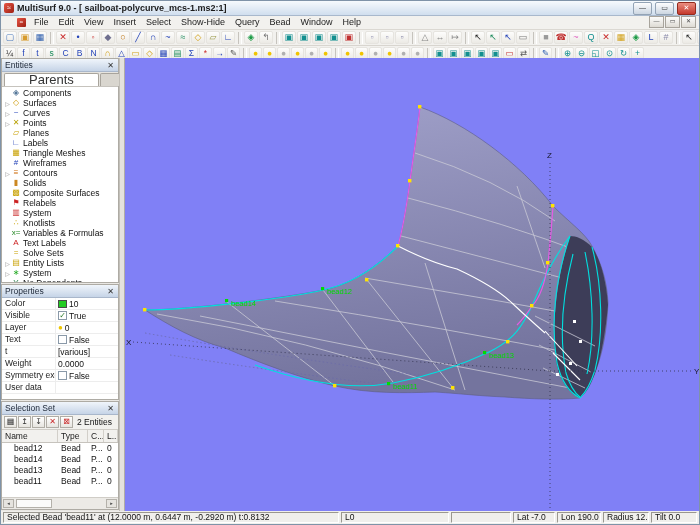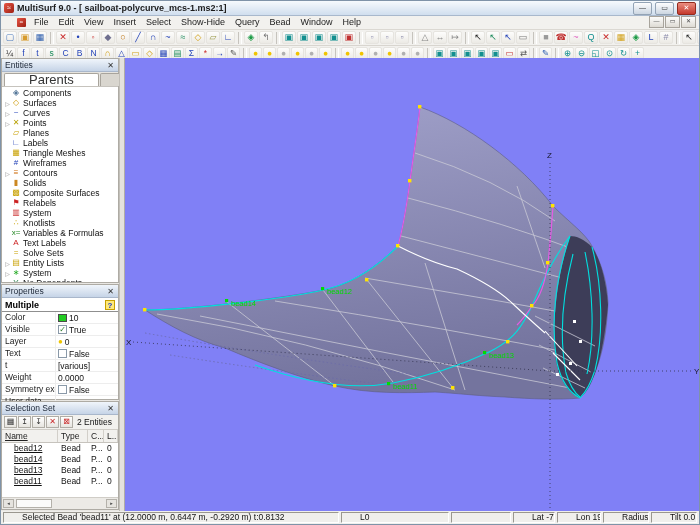--- a/index.html
+++ b/index.html
@@ -74,35 +74,35 @@
     text-align:center;color:#2a7a2a;box-sizing:border-box;}
   .bulb{color:#eec500;font-size:8px;line-height:9px;}
 
   .ss-toolbar{height:14px;flex:0 0 14px;display:flex;align-items:center;gap:1px;padding:0 2px;
     background:#f2f1ee;border-bottom:1px solid #d0cdc7;}
   .ssb{width:13px;height:12px;box-sizing:border-box;border:1px solid #b0ada6;background:linear-gradient(#fff,#e7e5e0);
     font-size:8px;line-height:10px;text-align:center;}
   .ss-count{font-size:8.5px;margin-left:3px;color:#111;}
   .ss-header{display:flex;height:12px;flex:0 0 12px;background:#f2f1ee;border-bottom:1px solid #c6c3bd;font-size:8.5px;color:#222;}
   .ss-h{border-right:1px solid #d2cfc9;padding-left:3px;line-height:12px;box-sizing:border-box;overflow:hidden;}
-  .cw-name{width:56px;flex:0 0 56px;text-decoration:underline;} .cw-type{width:30px;flex:0 0 30px;}
+  .cw-name{width:56px;flex:0 0 56px;} .cw-type{width:30px;flex:0 0 30px;}
   .cw-c{width:16px;flex:0 0 16px;} .cw-l{flex:1;}
   .ss-body{flex:1;background:#fff;overflow:hidden;}
   .ss-row{display:flex;height:11px;font-size:8.5px;color:#111;}
   .ss-c{padding-left:3px;line-height:11px;overflow:hidden;white-space:nowrap;box-sizing:border-box;}
   .ss-c.cw-name{padding-left:12px;}
   .hscroll{height:9px;flex:0 0 9px;display:flex;align-items:stretch;background:#eceae6;border-top:1px solid #d0cdc7;padding:1px;}
   .hs-btn{width:9px;flex:0 0 9px;font-size:5px;line-height:7px;text-align:center;border:1px solid #b4b1aa;
     background:#e6e4df;color:#444;}
   .hs-thumb{width:34px;flex:0 0 34px;border:1px solid #b4b1aa;background:#fbfbfa;margin-left:2px;}
 
   
   .statusbar{position:absolute;left:0;right:0;bottom:0;height:13px;background:#f0efec;display:flex;gap:2px;
     padding:1px 2px;box-sizing:border-box;font-size:8.5px;color:#111;}
-  .sb-cell{border:1px solid;border-color:#9a978f #ffffff #ffffff #9a978f;line-height:9px;padding:0 18px;
+  .sb-cell{border:1px solid;border-color:#9a978f #ffffff #ffffff #9a978f;line-height:9px;padding:0 3px;
     overflow:hidden;white-space:nowrap;box-sizing:border-box;}
   .w-msg{flex:0 0 336px;} .w-l0{flex:0 0 108px;} .w-sp{flex:0 0 60px;}
   .w-lat{flex:0 0 42px;} .w-lon{flex:0 0 44px;} .w-rad{flex:0 0 46px;} .w-tilt{flex:1;}
 
   
   .wire{stroke:var(--wire,#c9c9d6);stroke-width:0.8;fill:none;}
   .hiddenline{stroke:#6a6aa8;stroke-width:0.8;fill:none;stroke-dasharray:1.5,2.5;}
   .cyan{stroke:var(--cyan,#00e0e0);stroke-width:1.1;fill:none;}
   .mag{stroke:var(--magenta,#e45ce4);stroke-width:1.2;fill:none;}
   .whitec{stroke:var(--white_curve,#fff);stroke-width:1.1;fill:none;}
@@ -491,24 +491,20 @@
               <span class="ti" style="color: rgb(34, 119, 68);">Y</span>
               <span>No Dependents</span>
             </div>
           </div>
       </div>
 
       <div class="panel panel-props">
         <div class="panel-h">
           <span>Properties</span>
           <span class="panel-x">✕</span>
-        </div>
-        <div class="props-subject">
-          <span>Multiple</span>
-          <span class="props-help">?</span>
         </div>
         <div>
 
             <div class="prop-row">
               <span class="prop-label">Color</span>
               <span class="prop-value">
                 <span class="swatch" style="background: rgb(34, 204, 34);"></span>
 
                 <span>10</span>
               </span>

